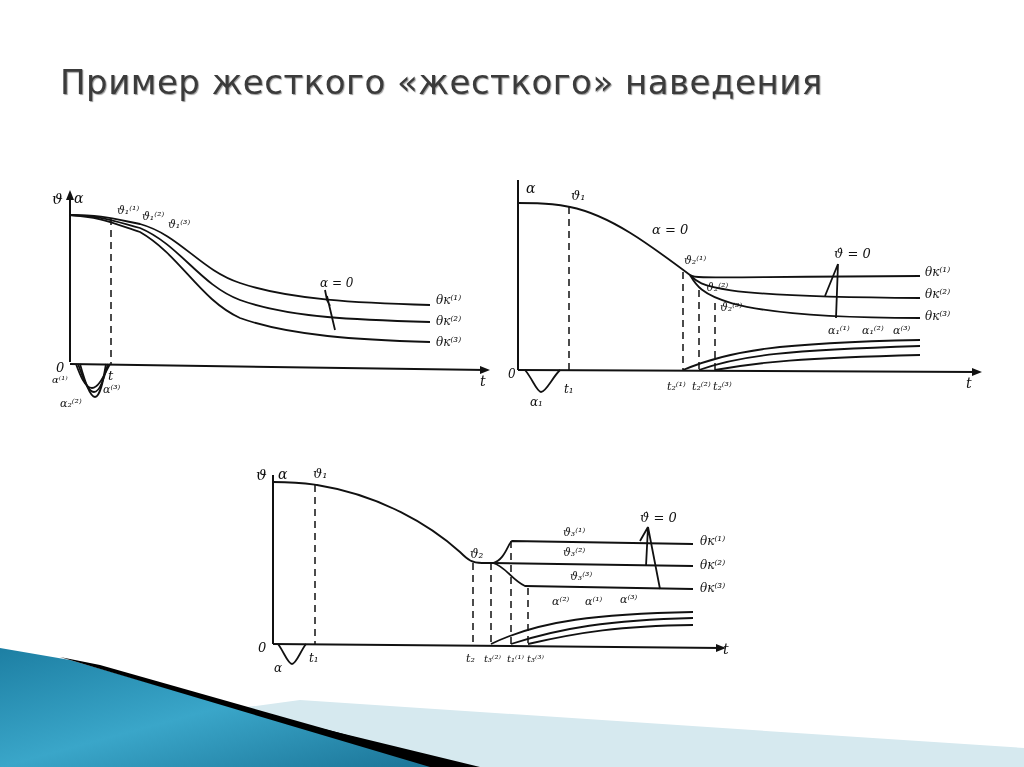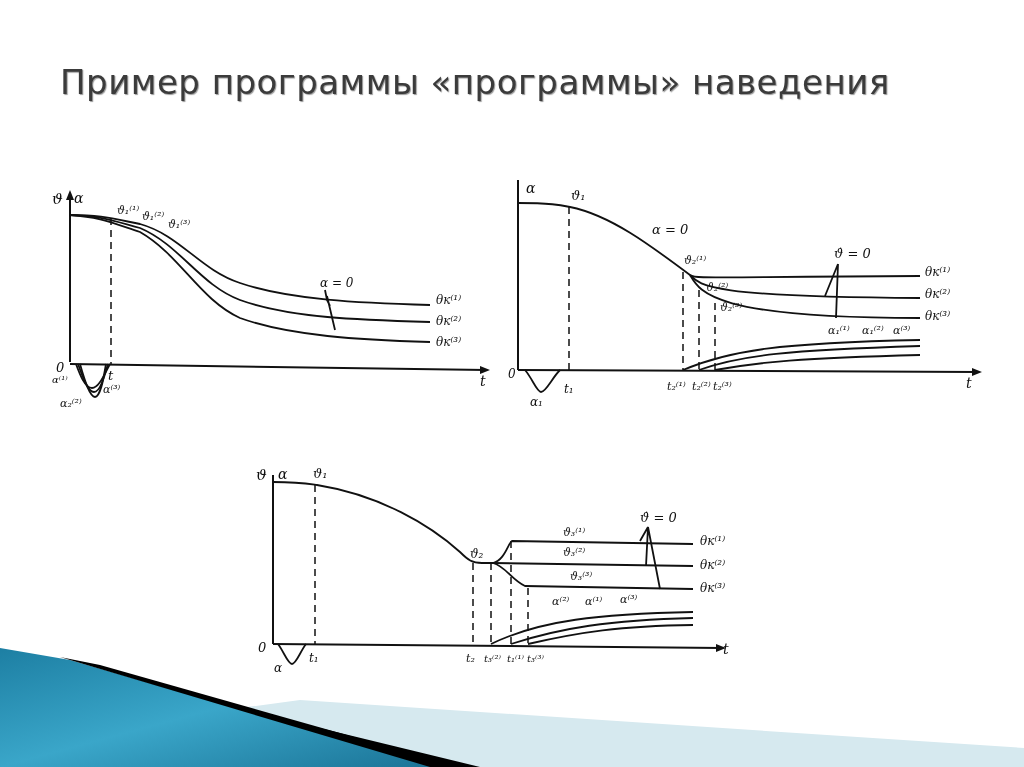--- a/index.html
+++ b/index.html
@@ -8,21 +8,21 @@
     text-shadow:1px 1px 1px #999;font-family:"DejaVu Sans",sans-serif;white-space:nowrap;}
   svg{position:absolute;left:0;top:0;}
   .lbl{font-family:"DejaVu Serif",serif;font-style:italic;fill:#111;}
   .ln{stroke:#111;fill:none;stroke-width:1.8;}
   .ax{stroke:#111;fill:none;stroke-width:2;}
   .ds{stroke:#111;fill:none;stroke-width:1.5;stroke-dasharray:7,5;}
 </style>
 </head>
 <body>
 
-<div class="title">Пример программы «программы» наведения</div>
+<div class="title">Пример жесткого «жесткого» наведения</div>
 
 <svg width="1024" height="767" viewBox="0 0 1024 767">
   <defs>
     <linearGradient id="wg" x1="0" y1="0" x2="1" y2="1">
       <stop offset="0" stop-color="#1d7fa3"></stop>
       <stop offset="0.5" stop-color="#3aa6c9"></stop>
       <stop offset="1" stop-color="#1a7396"></stop>
     </linearGradient>
   </defs>
 

